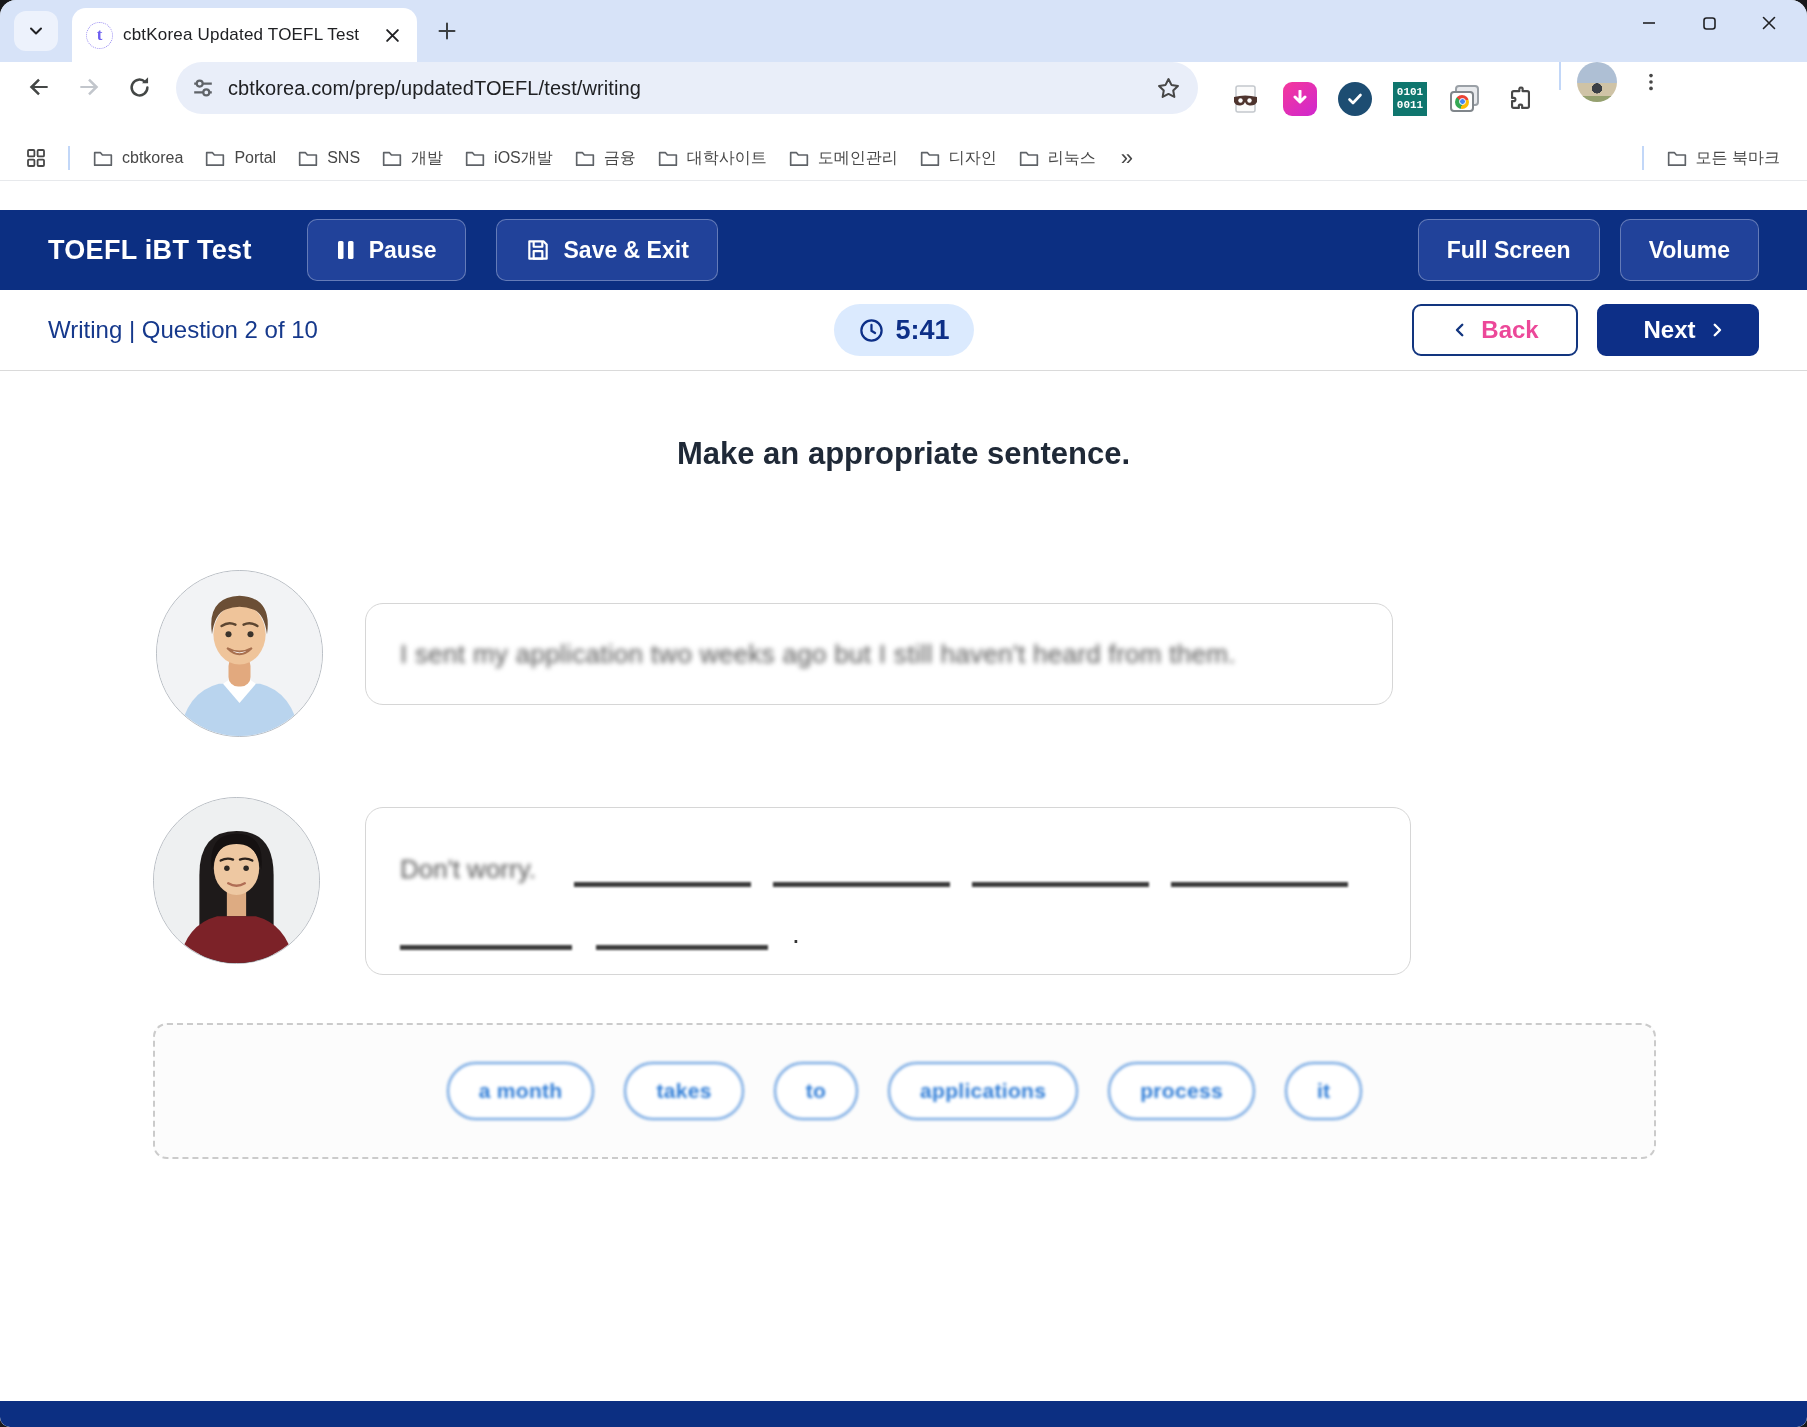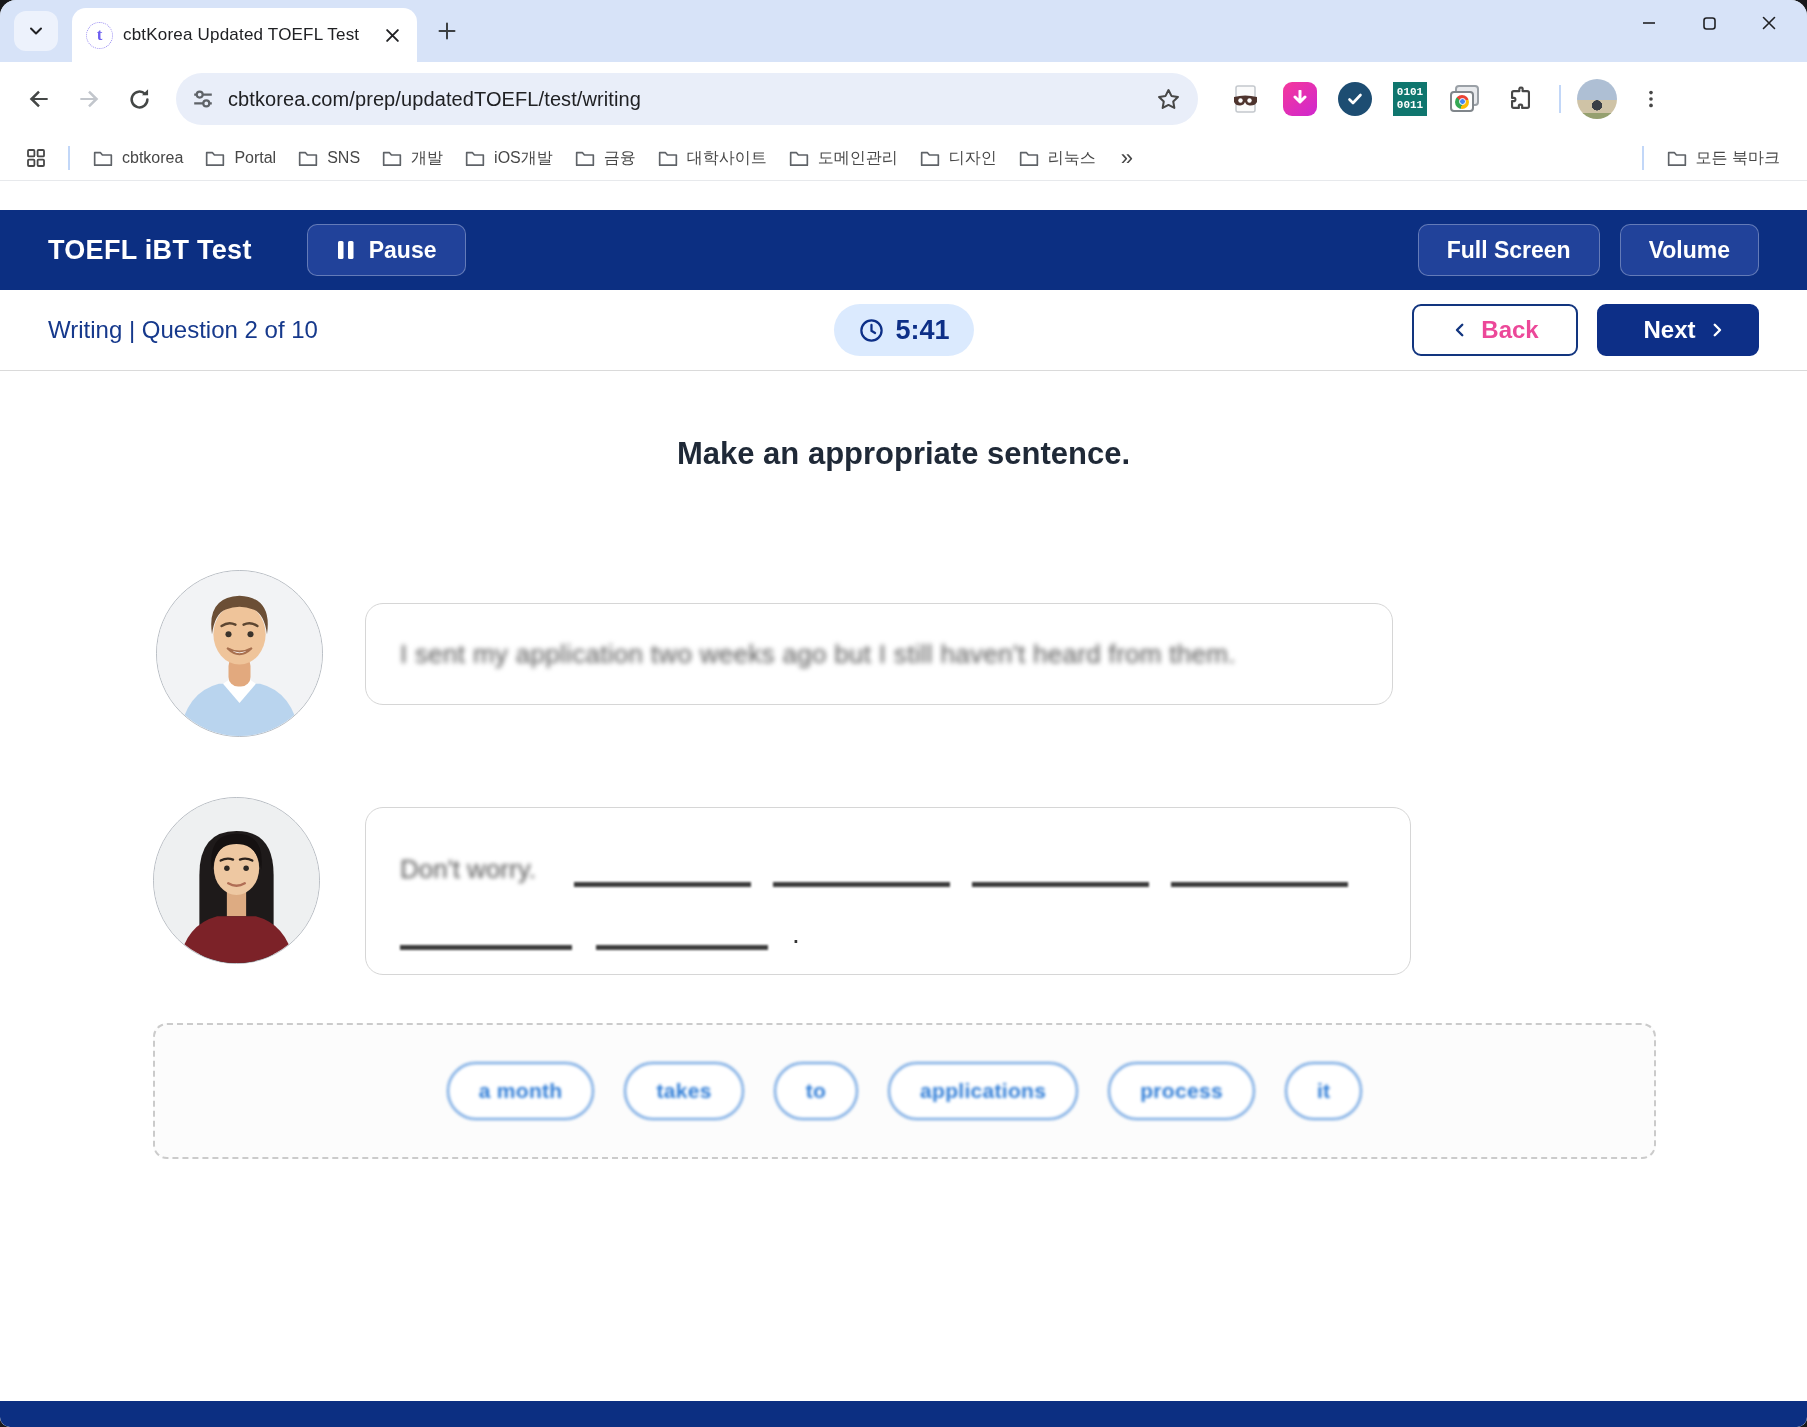--- a/index.html
+++ b/index.html
@@ -41,21 +41,21 @@
   .tab-title {
     flex:1; font-size:17px; color:#202124; white-space:nowrap;
     overflow:hidden; letter-spacing:.2px;
   }
   .tab-close { width:26px; height:26px; border-radius:50%; display:flex; align-items:center; justify-content:center; cursor:pointer; }
   .newtab-btn { width:40px; height:40px; margin-left:10px; display:flex; align-items:center; justify-content:center; border-radius:50%; cursor:pointer; }
   .win-controls { margin-left:auto; display:flex; align-items:flex-start; height:100%; }
   .win-btn { width:60px; height:46px; display:flex; align-items:center; justify-content:center; cursor:pointer; }
 
   
-  .toolbar { height:74px; background:#fff; display:flex; align-items:center; padding:0 14px; }
+  .toolbar { height:74px; background:#fff; display:flex; padding:0 14px; }
   .nav-btn { width:50px; height:50px; border-radius:50%; display:flex; align-items:center; justify-content:center; cursor:pointer; }
   .omnibox {
     margin-left:12px; width:1022px; height:52px; border-radius:26px;
     background:#e9eef9; display:flex; align-items:center; padding:0 16px; gap:14px;
   }
   .url-text { flex:1; font-size:20px; color:#202124; letter-spacing:.1px; }
   .ext-area { display:flex; align-items:center; gap:21px; margin-left:30px; }
   .ext-icon { width:34px; height:34px; display:flex; align-items:center; justify-content:center; cursor:pointer; }
   .ext-dl { border-radius:9px; background:linear-gradient(140deg,#f5389b,#cf27cf); color:#fff; font-weight:bold; }
   .ext-check { border-radius:50%; background:#1d4d72; }
@@ -86,21 +86,21 @@
 
   
   .page { position:relative; height:1246px; background:#fff; }
 
   .app-header {
     position:absolute; top:29px; left:0; right:0; height:80px;
     background:#0c2f82; display:flex; align-items:center; padding:0 48px;
   }
   .app-title { color:#fff; font-size:27px; font-weight:bold; letter-spacing:.3px; }
   .hdr-btn {
-    display:flex; align-items:center; gap:13px; height:52px; padding:0 28px;
+    display:flex; align-items:center; gap:13px; height:62px; padding:0 28px;
     background:#21429a; border:1px solid rgba(255,255,255,.30); border-radius:10px;
     color:#fff; font-size:23px; font-weight:bold; cursor:pointer;
   }
   .hdr-btn.pause { margin-left:55px; }
   .hdr-btn.save { margin-left:30px; }
   .hdr-spacer { flex:1; }
   .hdr-btn.vol { margin-left:20px; }
 
   .subheader {
     position:absolute; top:109px; left:0; right:0; height:81px;
@@ -378,20 +378,30 @@
   <div class="page">
 
     <div class="app-header">
       <span class="app-title">TOEFL iBT Test</span>
       <button class="hdr-btn pause">
         <svg width="20" height="22" viewBox="0 0 20 22">
             <rect x="2" y="2" width="5.5" height="18" rx="1.5" fill="#fff"></rect>
             <rect x="12" y="2" width="5.5" height="18" rx="1.5" fill="#fff"></rect>
           </svg>
         <span>Pause</span>
+      </button>
+      <button class="hdr-btn save">
+        <svg width="26" height="26" viewBox="0 0 24 24">
+            <g fill="none" stroke="#fff" stroke-width="2" stroke-linejoin="round">
+              <path d="M4 4h13l3 3v13H4z"></path>
+              <path d="M8 4v5h8V4"></path>
+              <rect x="8" y="13" width="8" height="7"></rect>
+            </g>
+          </svg>
+        <span>Save &amp; Exit</span>
       </button>
       <span class="hdr-spacer"></span>
       <button class="hdr-btn fs">
         <span>Full Screen</span>
       </button>
       <button class="hdr-btn vol">
         <span>Volume</span>
       </button>
     </div>
 

